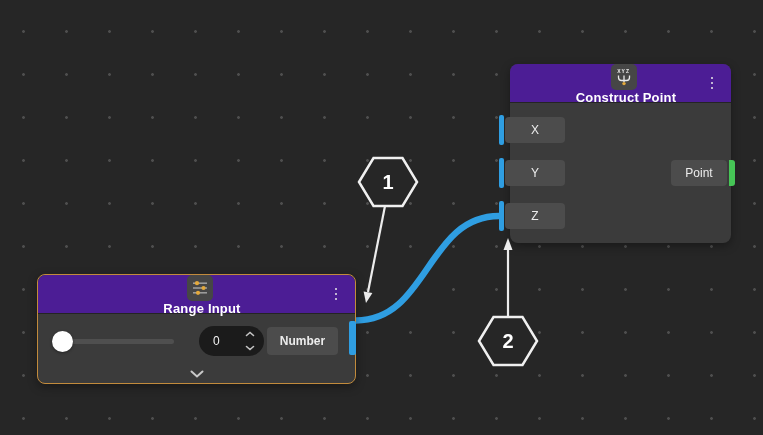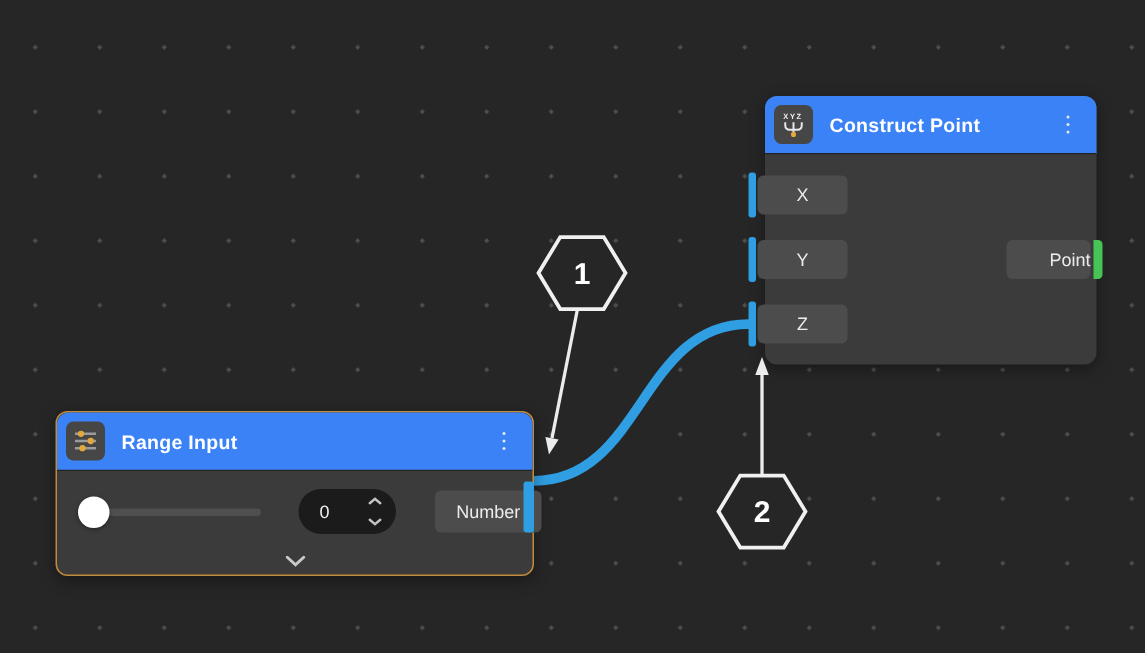--- a/index.html
+++ b/index.html
@@ -19,24 +19,24 @@
   }
   .node{
     position:absolute;
     background:#3B3B3B;
     border-radius:8px;
     box-shadow:0 3px 10px rgba(0,0,0,0.35);
   }
   .node-header{
     position:relative;
     height:38px;
-    background:#3b82f6;
+    background:#4c1d95;
     border-radius:8px 8px 0 0;
     border-bottom:1px solid #242424;
-    display:flex;align-items:center;
+    display:flex;align-items:center;flex-direction:column;
   }
   .node-icon{
     width:26px;height:26px;border-radius:5px;
     background:#464646;margin-left:6px;
     display:flex;align-items:center;justify-content:center;
     flex:0 0 auto;
   }
   .node-title{
     color:#FFFFFF;font-size:13px;font-weight:700;
     margin-left:11px;letter-spacing:.2px;
@@ -142,21 +142,21 @@
   <div class="port-bar-in" style="left:-11px;top:94px;height:30px;"></div>
   <div class="socket-rect" style="left:-5px;top:96px;width:60px;height:26px;">
     <span>Y</span>
   </div>
 
   <div class="port-bar-in" style="left:-11px;top:137px;height:30px;"></div>
   <div class="socket-rect" style="left:-5px;top:139px;width:60px;height:26px;">
     <span>Z</span>
   </div>
 
-  <div class="socket-rect" style="left:161px;top:96px;width:56px;height:26px;justify-content:flex-end;">
+  <div class="socket-rect" style="left:161px;top:96px;width:56px;height:26px;">
     <span>Point</span>
   </div>
   <div class="port-bar-out-green" style="left:219px;top:96px;height:26px;"></div>
 </div>
 
 <div class="node" id="range-node" style="left:37px;top:254px;width:319px;height:110px;box-sizing:border-box;">
   <div class="node-header">
     <div class="node-icon">
       <svg width="20" height="20" viewBox="0 0 20 20">
         <line x1="3" y1="5.2" x2="17" y2="5.2" stroke="#9B9B9B" stroke-width="1.6"></line>
@@ -183,21 +183,21 @@
     <div class="stepper-arrows">
       <svg width="10" height="6" viewBox="0 0 10 6">
         <path d="M1.5 4.5 L5 1.5 L8.5 4.5" fill="none" stroke="#C4C4C4" stroke-width="1.6" stroke-linecap="round"></path>
       </svg>
       <svg width="10" height="6" viewBox="0 0 10 6">
         <path d="M1.5 1.5 L5 4.5 L8.5 1.5" fill="none" stroke="#C4C4C4" stroke-width="1.6" stroke-linecap="round"></path>
       </svg>
     </div>
   </div>
 
-  <div class="socket-rect" style="left:252px;top:52px;width:71px;height:28px;">
+  <div class="socket-rect" style="left:229px;top:52px;width:71px;height:28px;font-weight:bold;">
     <span>Number</span>
   </div>
   <div class="port-bar-out-blue" style="left:311px;top:46px;height:34px;"></div>
 
   <div class="collapse-chevron">
     <svg width="16" height="10" viewBox="0 0 16 10">
       <path d="M2.5 2.5 L8 7.5 L13.5 2.5" fill="none" stroke="#C9C9C9" stroke-width="2" stroke-linecap="round"></path>
     </svg>
   </div>
 </div>

